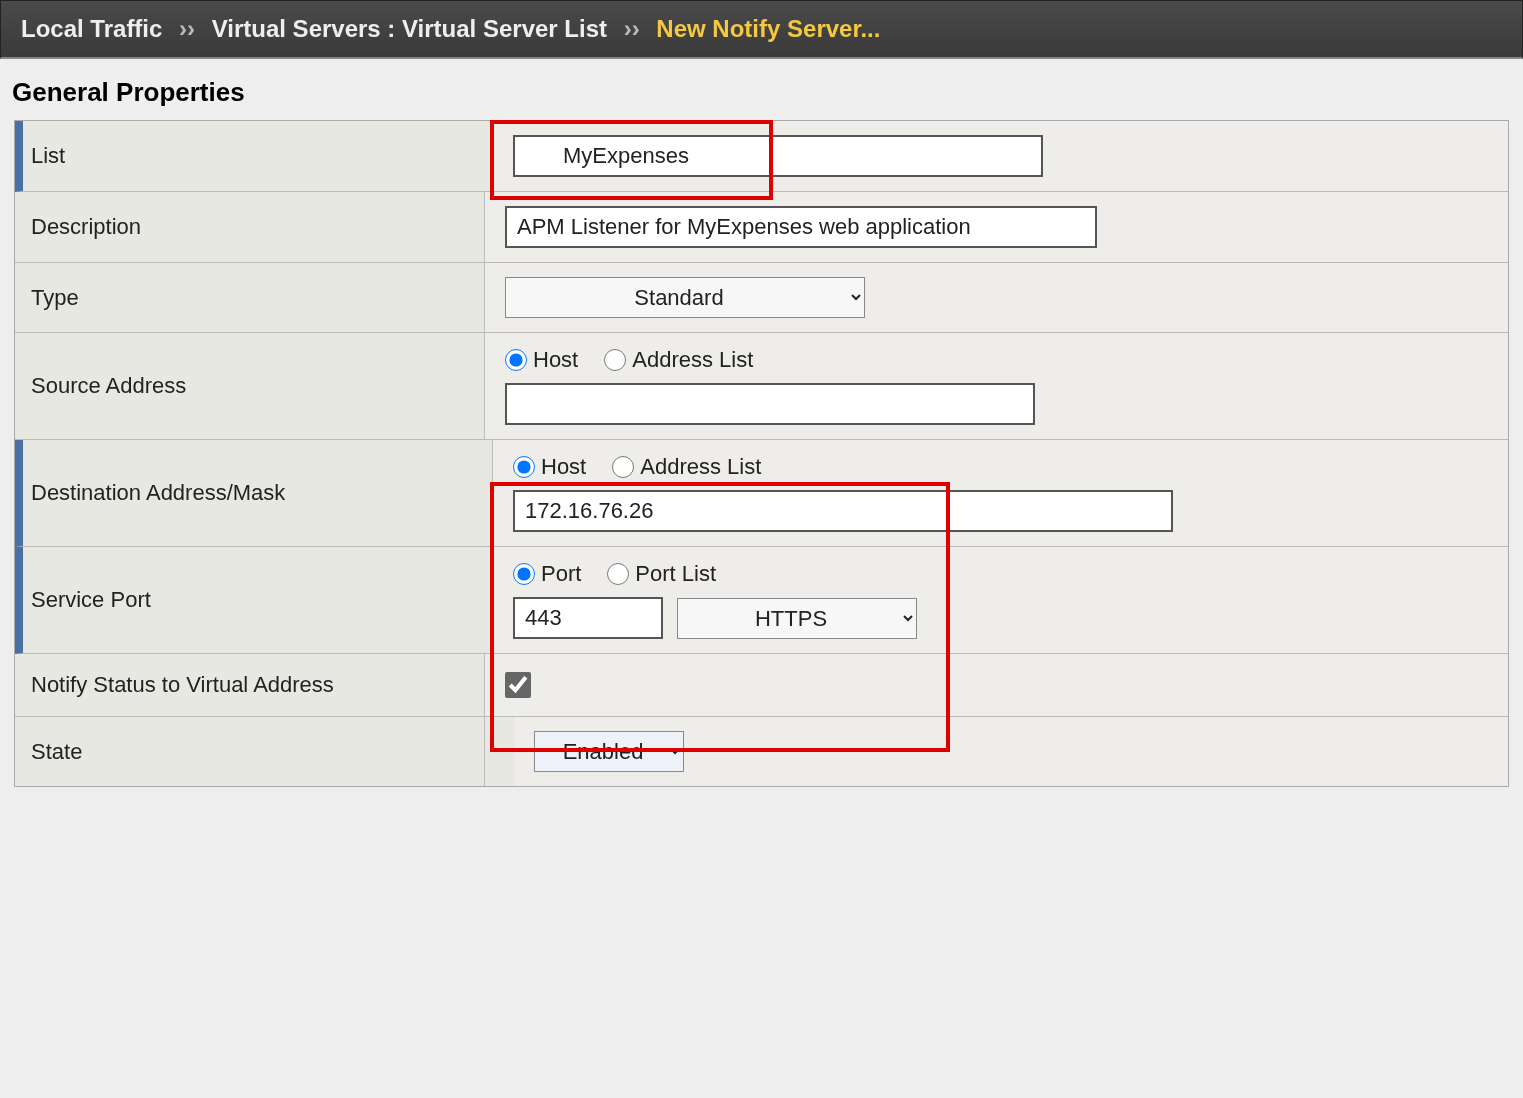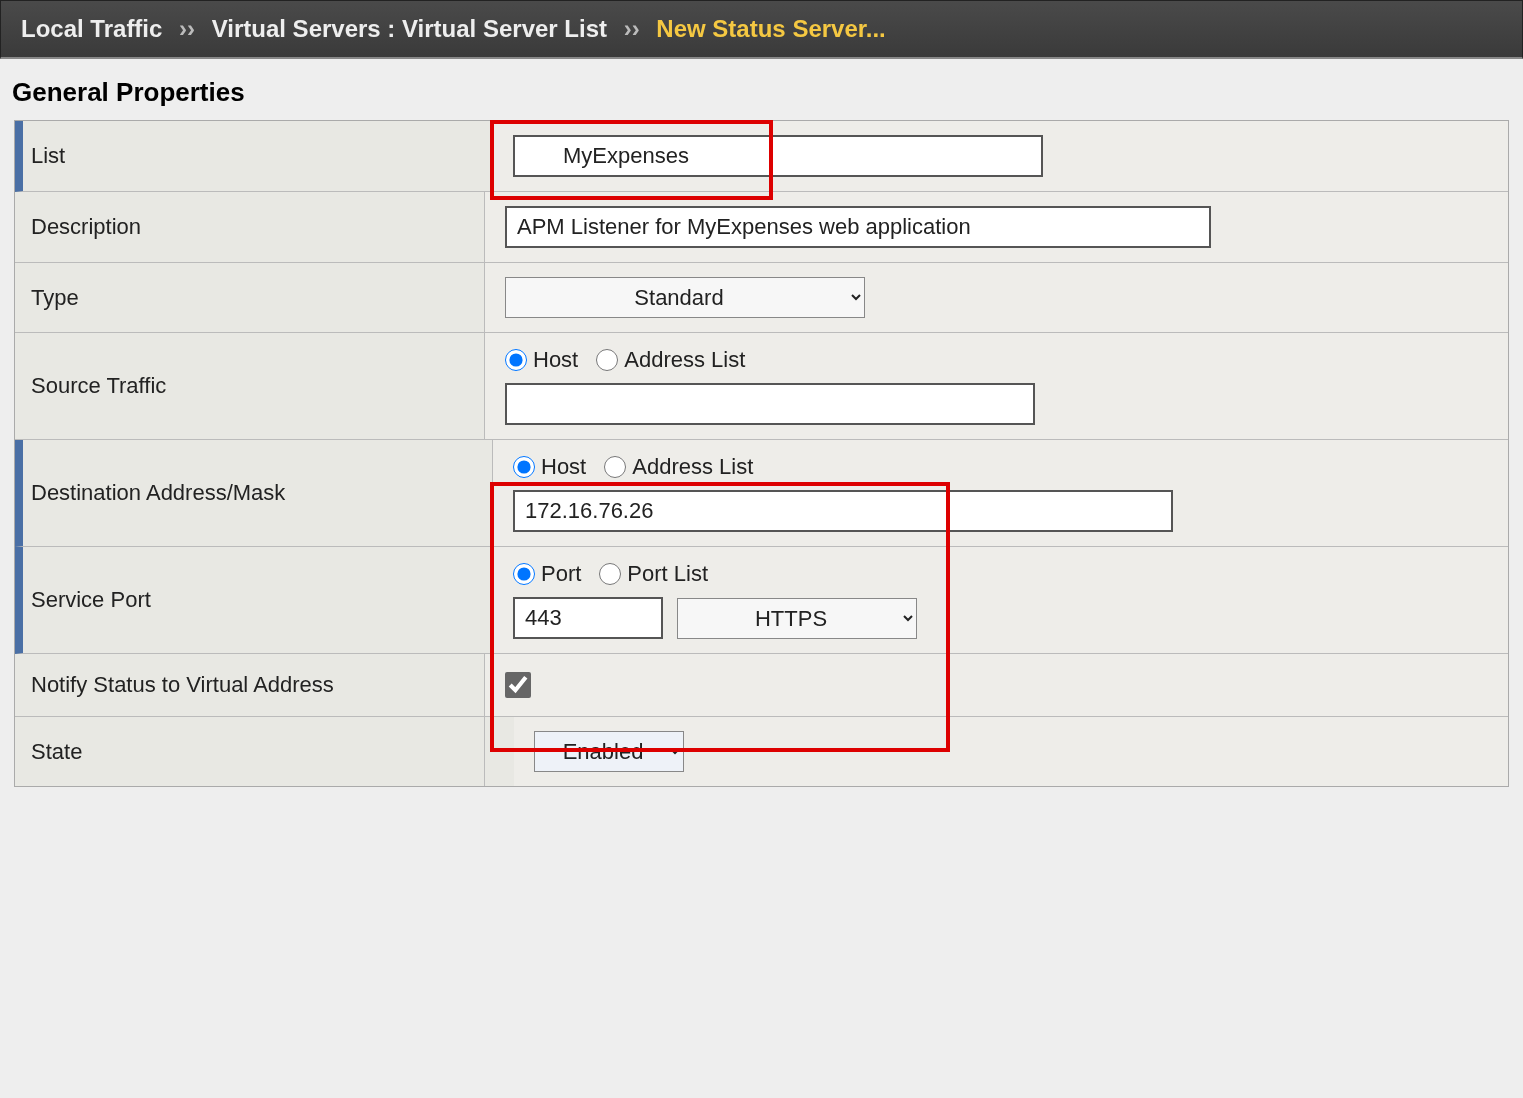--- a/index.html
+++ b/index.html
@@ -59,36 +59,36 @@
     }
     .text-input {
       font-family: Arial, Helvetica, sans-serif;
       font-size: 22px;
       padding: 6px 10px;
       border: 2px solid #555;
       background: #fff;
       color: #222;
       outline: none;
     }
-    .text-input.wide { width: 706px; }
+    .text-input.wide { width: 592px; }
     .text-input.narrow { width: 150px; }
     .text-input.mid { width: 530px; padding-left: 48px; }
     select {
       font-family: Arial, Helvetica, sans-serif;
       font-size: 22px;
       padding: 6px 10px;
       border: 1px solid #888;
       background: #f7f7f7;
       color: #222;
       text-align: center;
     }
     select.mid { width: 360px; }
     select.narrow { width: 240px; }
     select.small { width: 150px; }
-    .radio-row { display: flex; align-items: flex-start; gap: 0; }
+    .radio-row { display: flex; align-items: flex-start; gap: 8px; }
     .radio-row label { margin-right: 18px; display: flex; align-items: center; gap: 6px; }
     .inline-row { display: flex; align-items: center; gap: 14px; }
     input[type="radio"] { width: 22px; height: 22px; }
     input[type="checkbox"] {
       width: 26px; height: 26px;
       accent-color: #666;
     }
     .highlight-box {
       position: absolute;
       border: 4px solid #d00;
@@ -97,21 +97,21 @@
     .rel { position: relative; }
   </style>
 </head>
 <body>
 
 <div class="breadcrumb">
   <span class="segment">Local Traffic</span>
   <span class="sep">››</span>
   <span class="segment">Virtual Servers : Virtual Server List</span>
   <span class="sep">››</span>
-  <span class="current">New Status Server...</span>
+  <span class="current">New Notify Server...</span>
 </div>
 
 <div class="section-title">General Properties</div>
 
 <div class="rel">
 <div class="form-table">
 
   <div class="form-row marked">
     <div class="label-cell">List</div>
     <div class="value-cell">
@@ -129,21 +129,21 @@
   <div class="form-row">
     <div class="label-cell">Type</div>
     <div class="value-cell">
       <select class="mid">
         <option>Standard</option>
       </select>
     </div>
   </div>
 
   <div class="form-row">
-    <div class="label-cell">Source Traffic</div>
+    <div class="label-cell">Source Address</div>
     <div class="value-cell">
       <div class="radio-row">
         <label>
           <input type="radio" name="srcaddr" checked="" style="">
           <span>Host</span>
         </label>
         <label>
           <input type="radio" name="srcaddr" style="">
           <span>Address List</span>
         </label>

